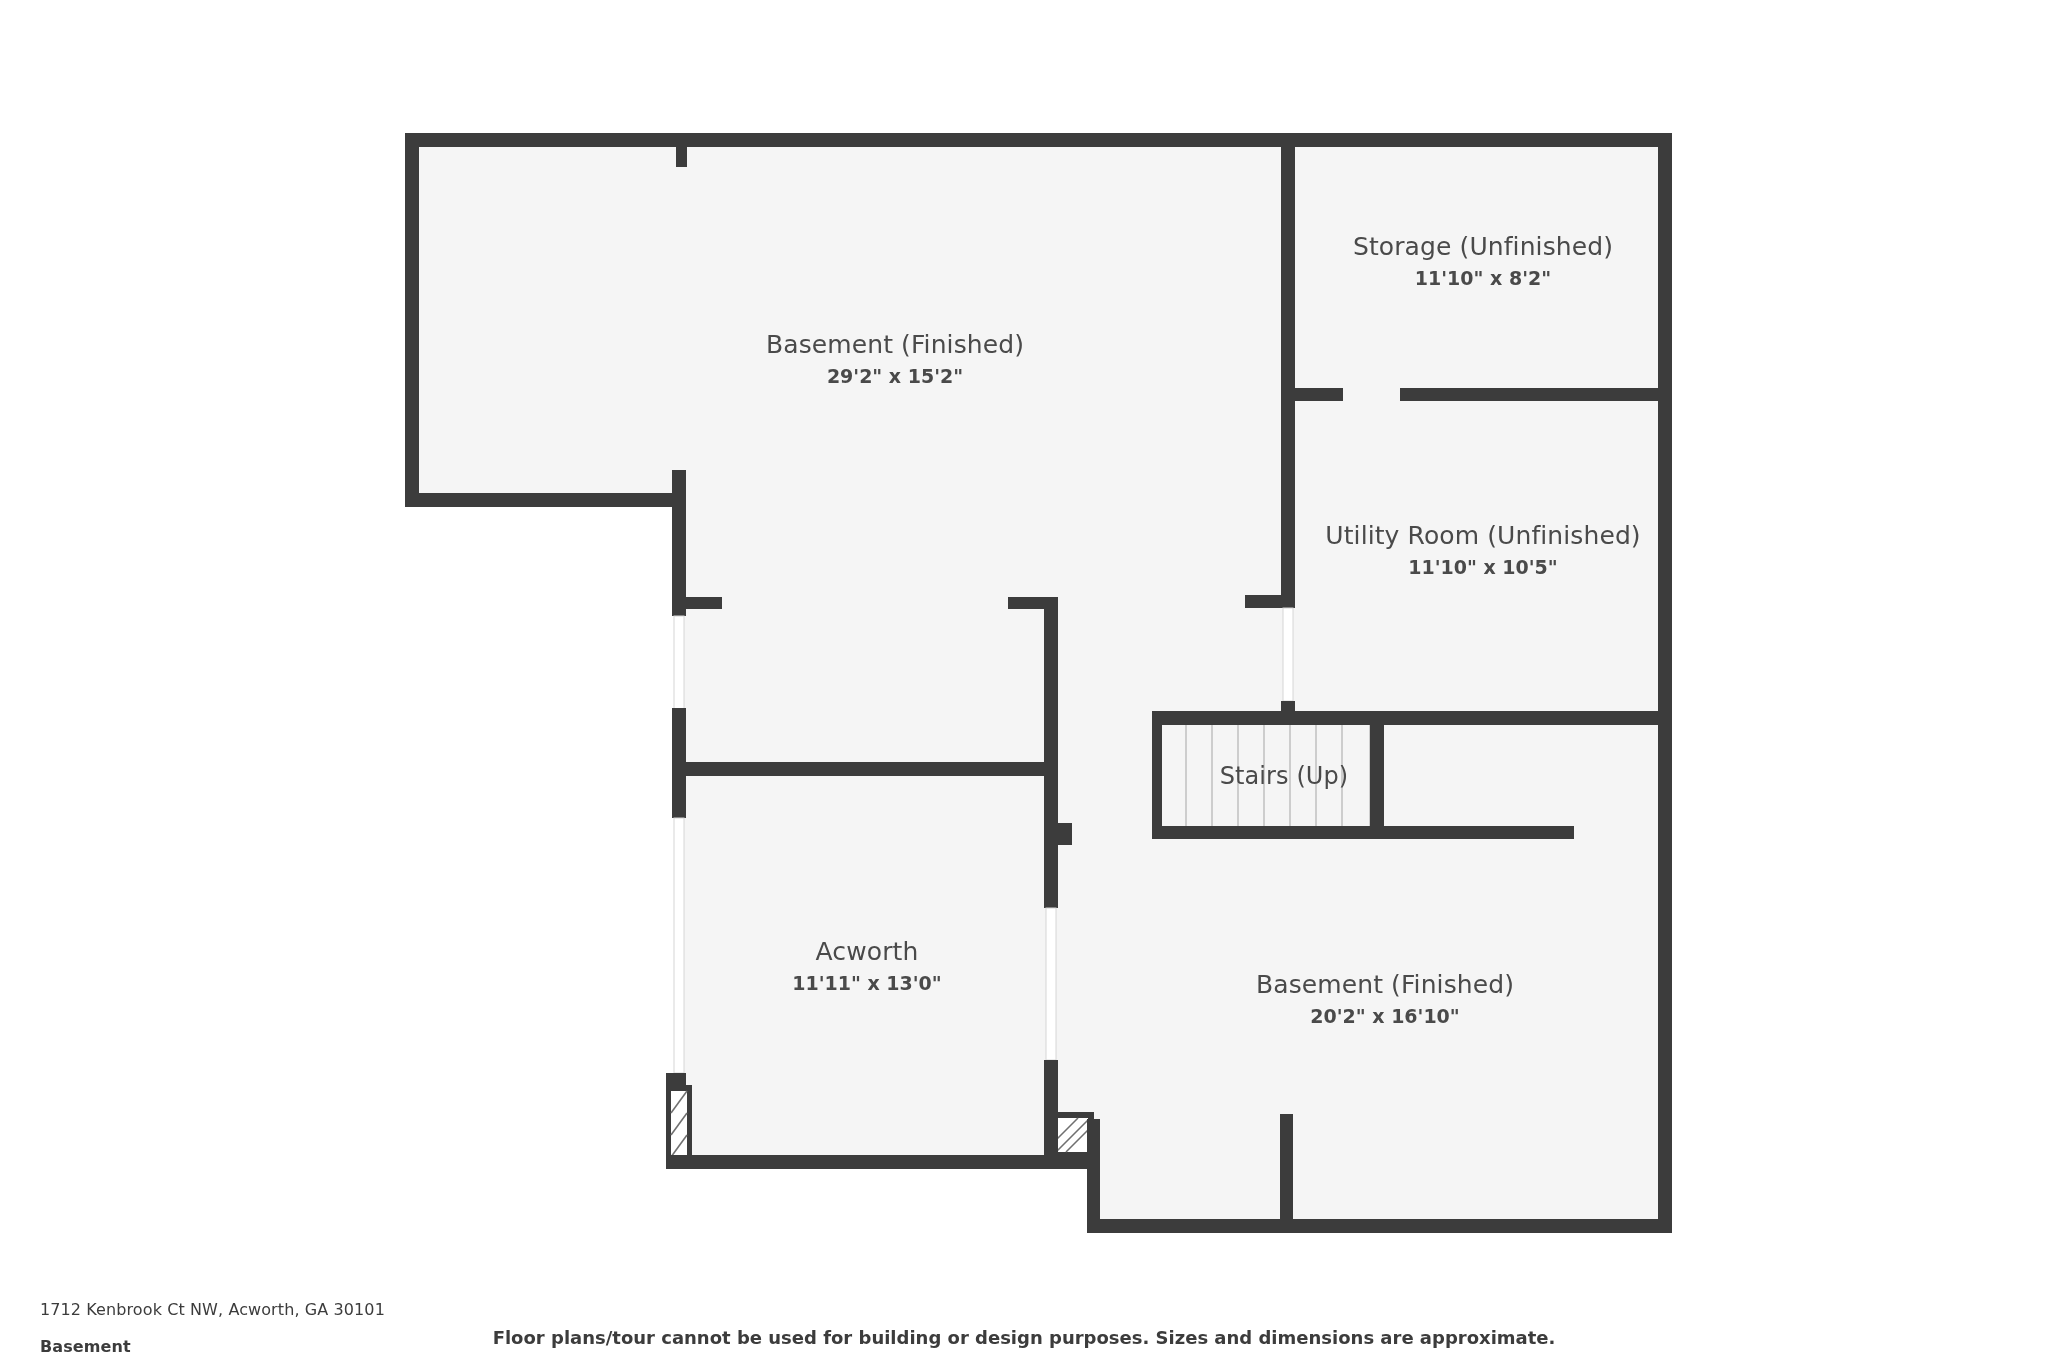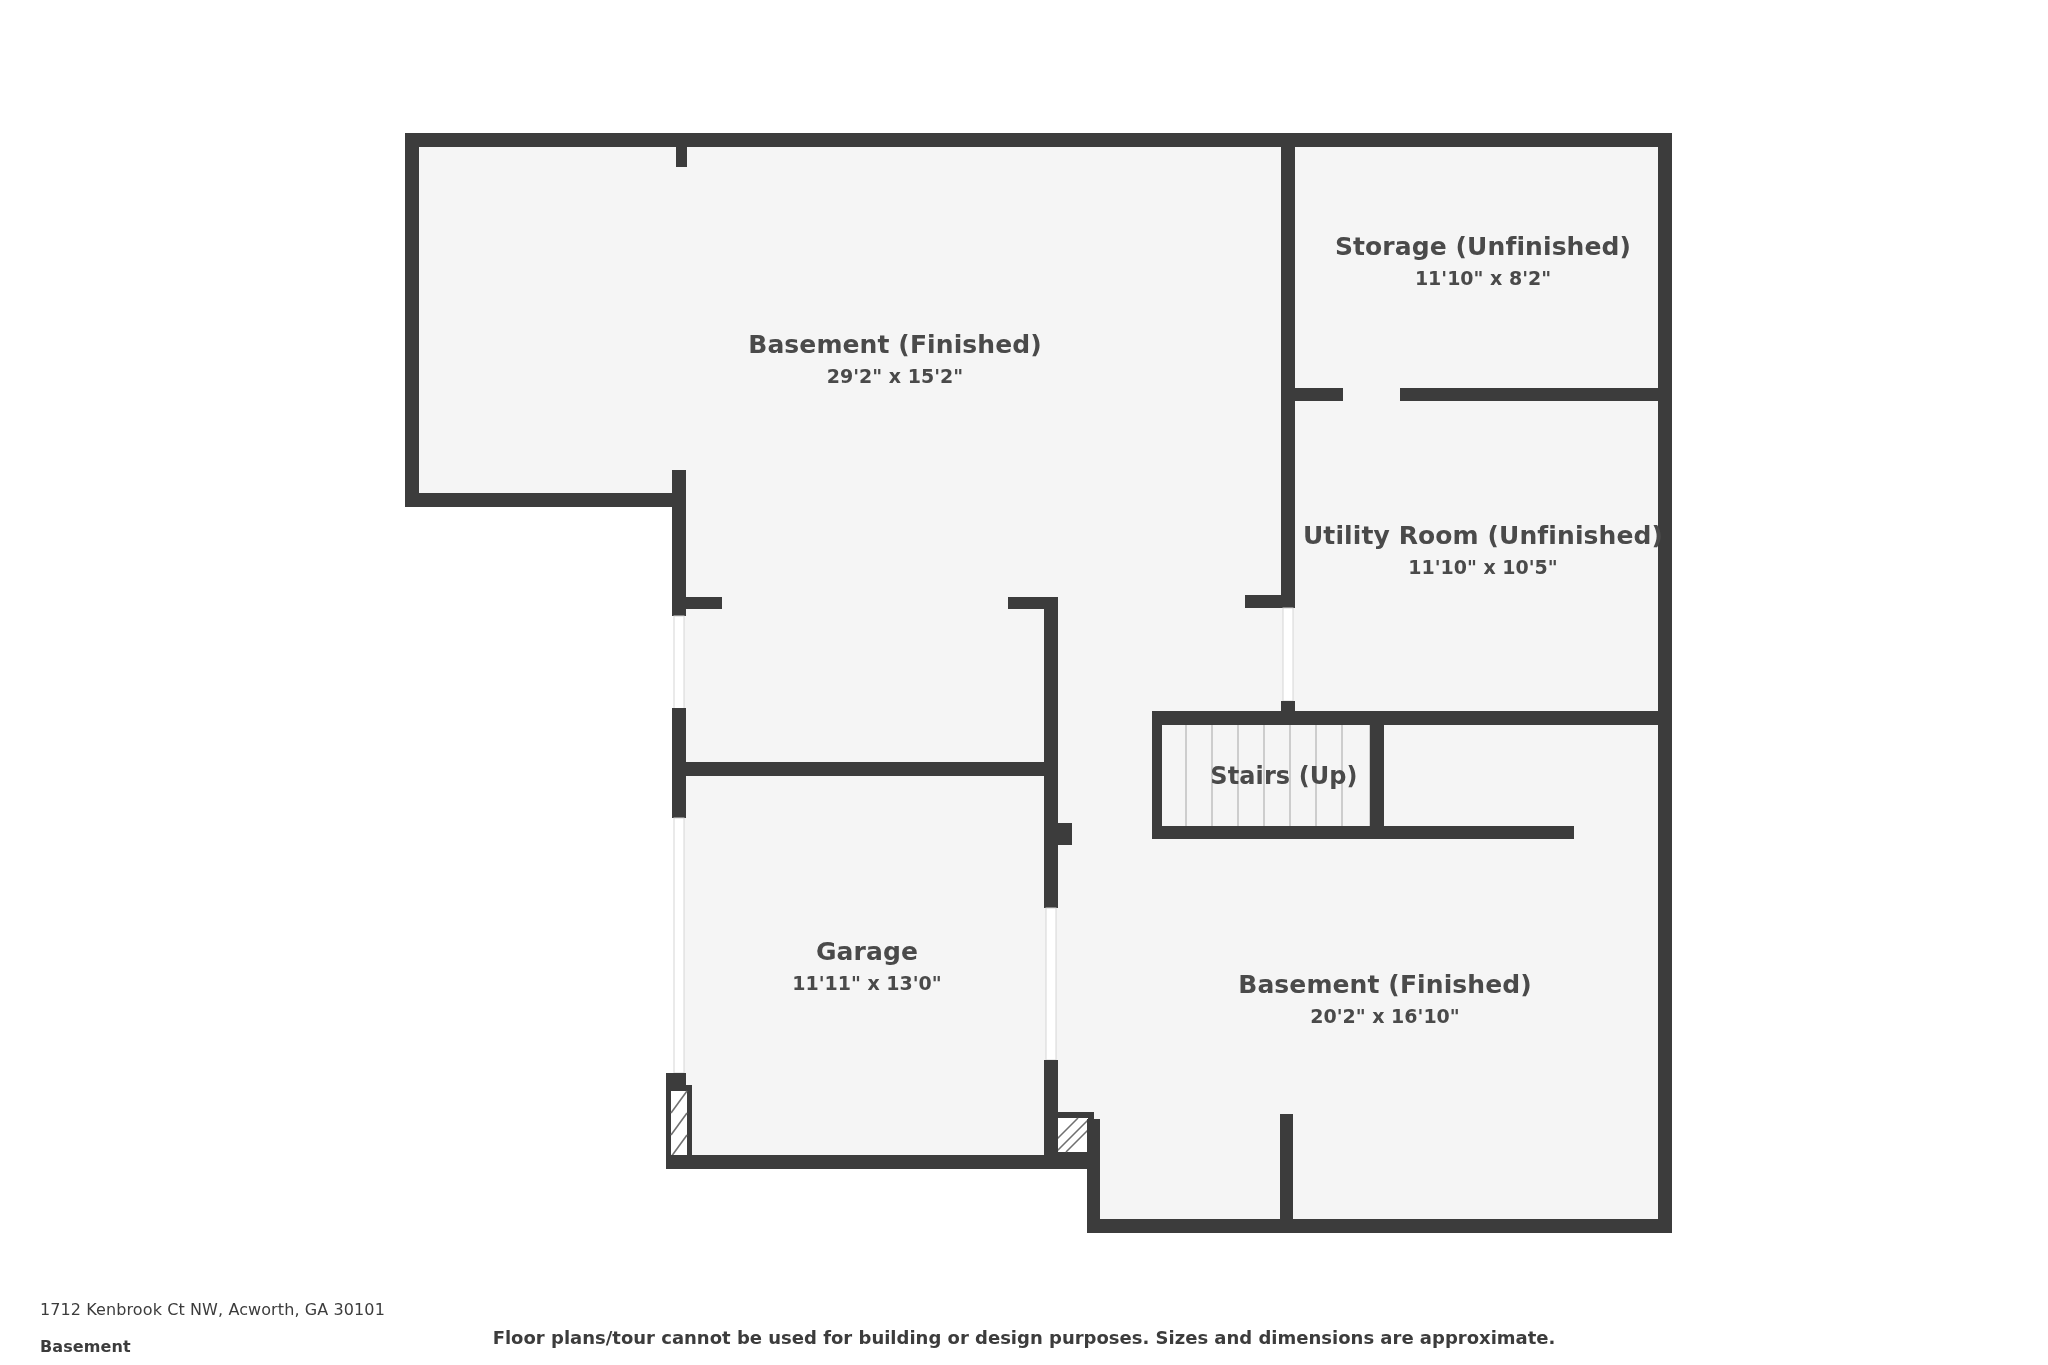--- a/index.html
+++ b/index.html
@@ -27,21 +27,21 @@
   .room-label {
     position: absolute;
     text-align: center;
     transform: translate(-50%, -50%);
     white-space: nowrap;
     pointer-events: auto;
   }
   .room-label .room-name {
     display: block;
     font-size: 25px;
-    font-weight: bold;
+    font-weight: normal;
     color: #4a4a4a;
     letter-spacing: 0.1px;
     line-height: 1.15;
   }
   .room-label .room-dims {
     display: block;
     font-size: 19px;
     font-weight: bold;
     color: #4a4a4a;
     line-height: 1.25;
@@ -198,21 +198,21 @@
   <span class="room-name">Storage (Unfinished)</span>
   <span class="room-dims">11'10" x 8'2"</span>
 </div>
 
 <div class="room-label" style="left:1483px; top:551px;">
   <span class="room-name">Utility Room (Unfinished)</span>
   <span class="room-dims">11'10" x 10'5"</span>
 </div>
 
 <div class="room-label" style="left:867px; top:967px;">
-  <span class="room-name">Garage</span>
+  <span class="room-name">Acworth</span>
   <span class="room-dims">11'11" x 13'0"</span>
 </div>
 
 <div class="room-label" style="left:1385px; top:1000px;">
   <span class="room-name">Basement (Finished)</span>
   <span class="room-dims">20'2" x 16'10"</span>
 </div>
 
 <div class="room-label stairs-label" style="left:1265px; top:777px;">
   <span class="room-name">Stairs (Up)</span>

